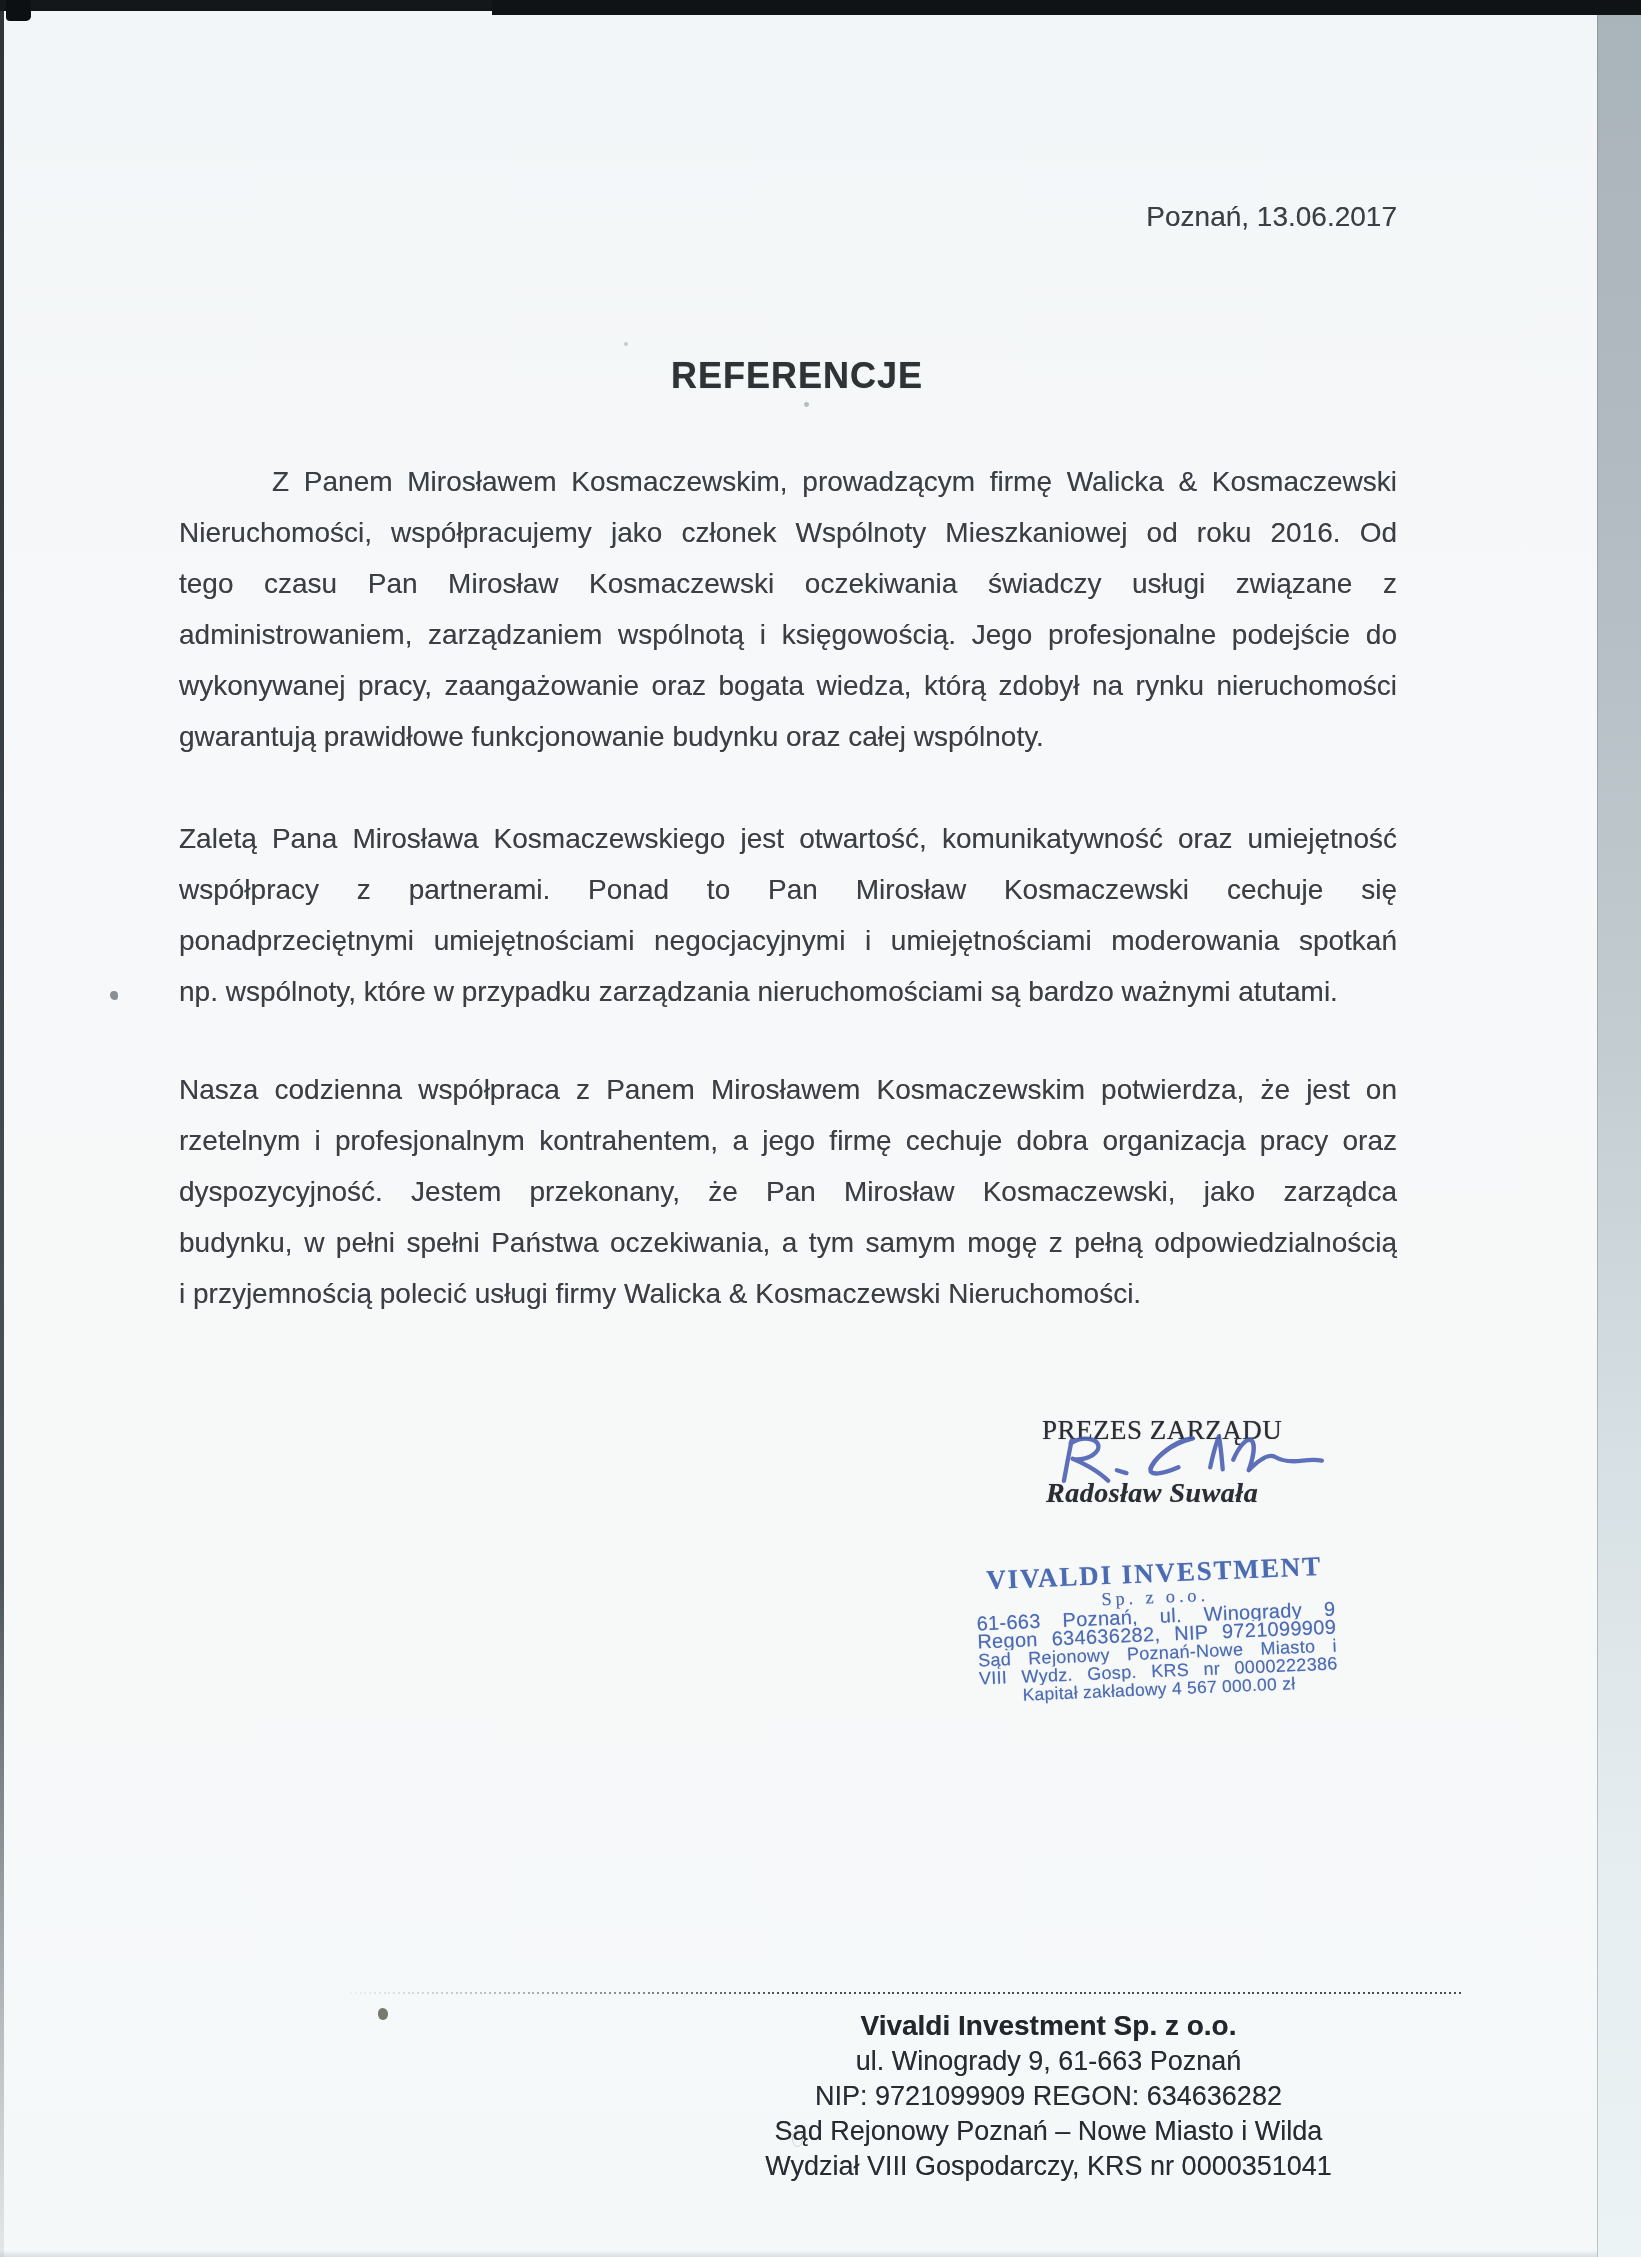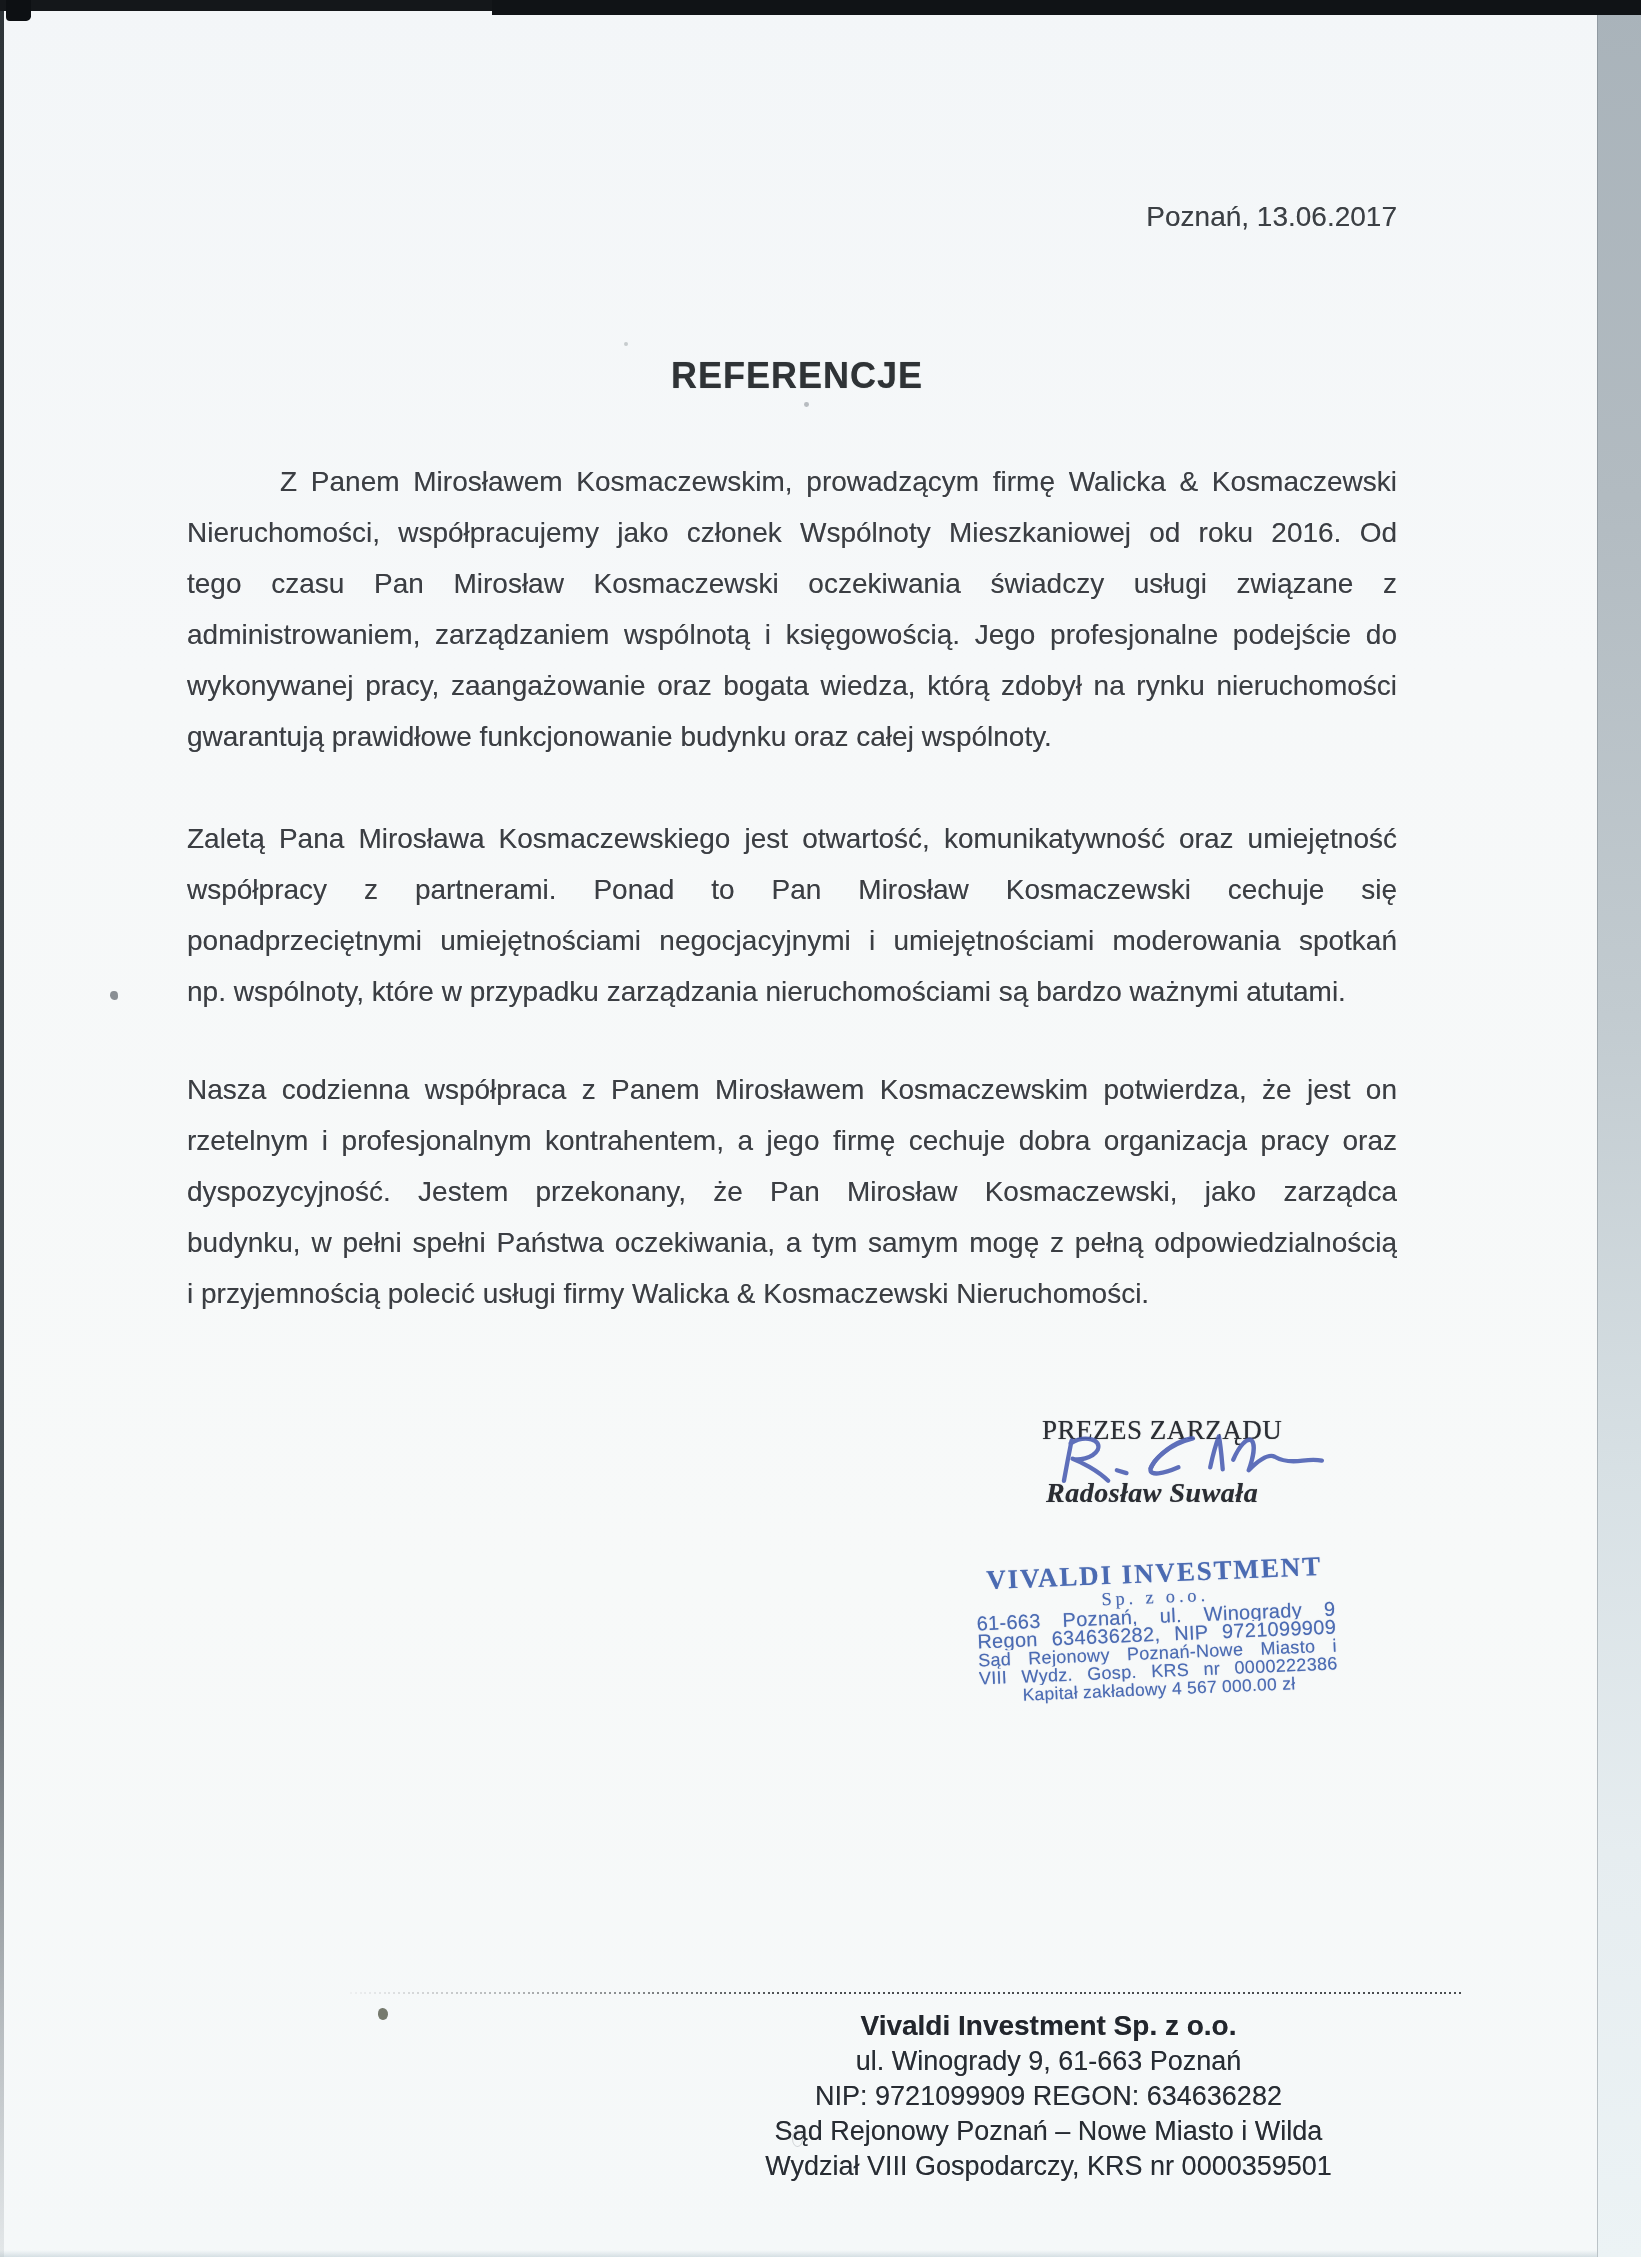--- a/index.html
+++ b/index.html
@@ -27,21 +27,21 @@
   .speck-d{left:792px;top:2130px;width:8.7px;height:14.5px;border:1px solid rgba(140,147,152,.35);border-radius:50%;background:transparent;}
   .np-dot{left:110px;top:991px;width:7.7px;height:8.7px;background:#777d83;border-radius:50% 50% 45% 55%;opacity:.85;}
   
   .dateline{position:absolute;left:179px;top:201px;width:1218px;text-align:right;
     font-size:28px;color:#3c4045;text-shadow:0 0 0.6px rgba(60,64,69,.55);}
   .title{position:absolute;left:179px;top:355px;width:1236px;margin:0;text-align:center;
     font-size:36px;font-weight:700;letter-spacing:1px;color:#2f3336;text-shadow:0 0 0.7px rgba(47,51,54,.6);}
   .para{position:absolute;left:179px;width:1218px;font-size:28px;color:#3b3e43;
     text-shadow:0 0 0.6px rgba(59,62,67,.5);}
   .para-1{top:456px;} .para-2{top:813px;} .para-3{top:1064px;}
-  .line{height:51px;line-height:51px;overflow:hidden;margin-left:8px;}
+  .line{height:51px;line-height:51px;overflow:hidden;}
   .line.j{text-align:justify;}
   .line.j::after{content:"";display:inline-block;width:100%;height:0;}
   .line.indent{padding-left:93px;}
   
   .sig-role{position:absolute;left:1042px;top:1415px;font-family:"Liberation Serif",serif;
     font-size:27px;letter-spacing:0.5px;color:#2b2e34;text-shadow:0 0 1px rgba(43,46,52,.65);}
   .sig-name{position:absolute;left:1046px;top:1477px;font-family:"Liberation Serif",serif;
     font-size:28px;font-weight:700;font-style:italic;letter-spacing:0.5px;color:#2a2d33;
     text-shadow:0 0 0.8px rgba(42,45,51,.6);}
   .sig-svg{position:absolute;left:1050px;top:1425px;z-index:2;}
@@ -129,17 +129,17 @@
     <div class="sline small">VIII Wydz. Gosp. KRS nr 0000222386</div>
     <div class="stamp-l7">Kapitał zakładowy 4 567 000.00 zł</div>
   </div>
 
   <div class="separator"></div>
   <div class="footer">
     <div class="f-line f-company">Vivaldi Investment Sp. z o.o.</div>
     <div class="f-line">ul. Winogrady 9, 61-663 Poznań</div>
     <div class="f-line">NIP: 9721099909 REGON: 634636282</div>
     <div class="f-line">Sąd Rejonowy Poznań – Nowe Miasto i Wilda</div>
-    <div class="f-line">Wydział VIII Gospodarczy, KRS nr 0000359501</div>
+    <div class="f-line">Wydział VIII Gospodarczy, KRS nr 0000351041</div>
   </div>
 
 </div>
 
 
 </body></html>

